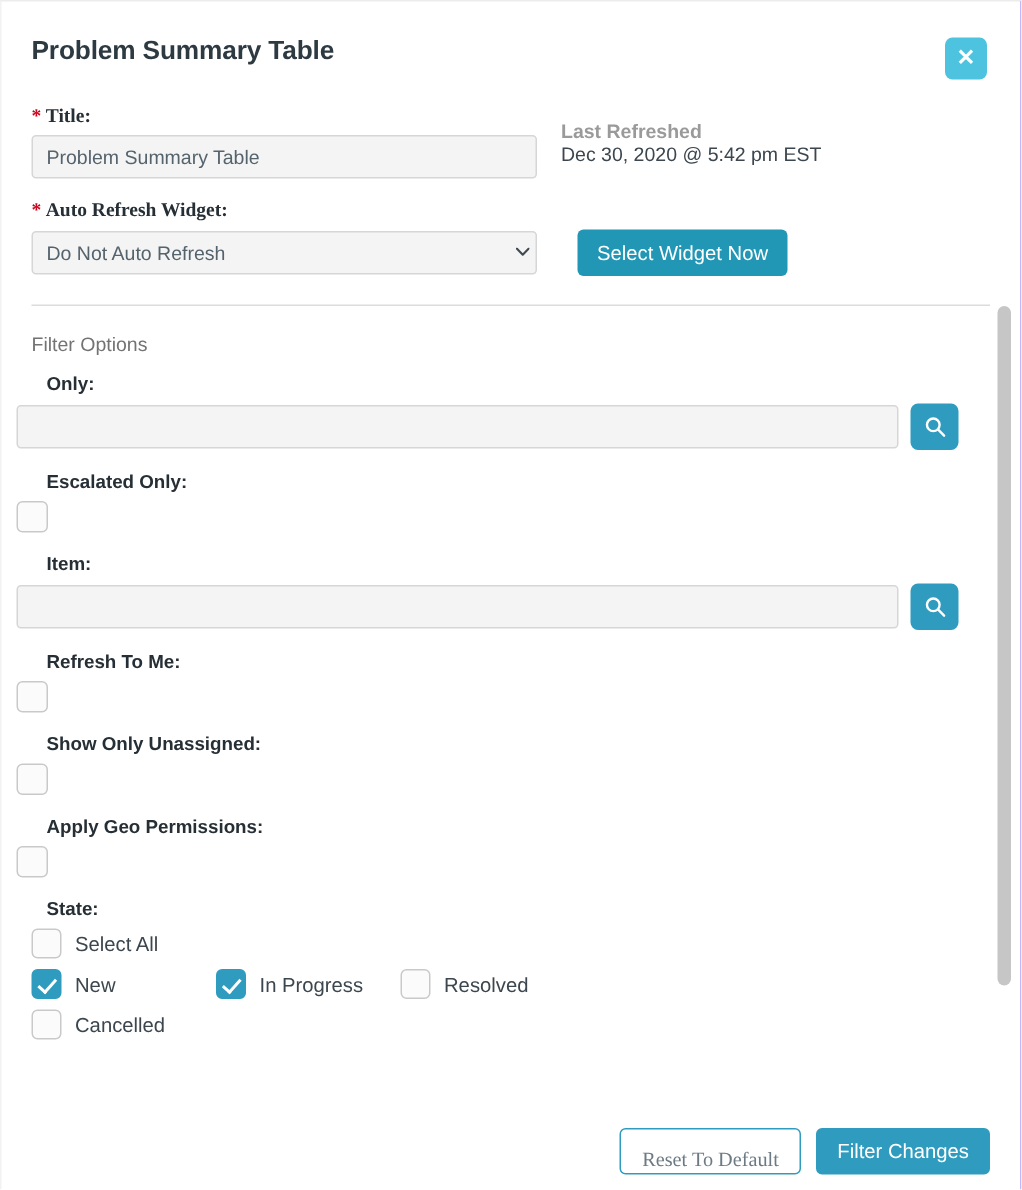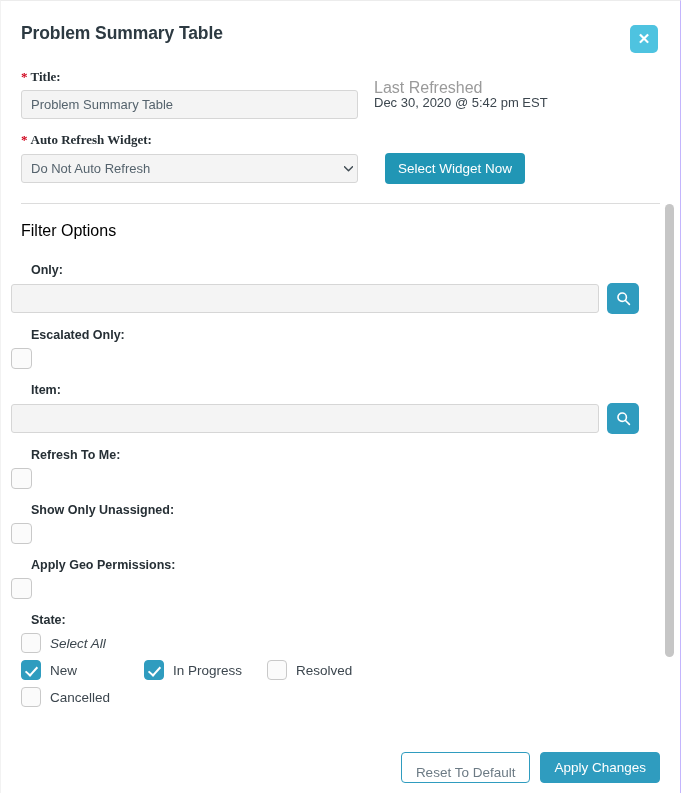--- a/index.html
+++ b/index.html
@@ -84,22 +84,23 @@
     font-size: 13px;
     color: #55636d;
     font-family: "Liberation Sans", sans-serif;
   }
   .last-refreshed {
     margin-left: 16px;
     margin-top: -10px;
     line-height: 15px;
   }
   .lr-label {
-    font-size: 16px;
+    font-size: 13px;
     color: #9a9a9a;
+    font-weight: bold;
   }
   .lr-value {
     font-size: 13px;
     color: #3c464e;
     white-space: nowrap;
   }
 
   .row-refresh {
     display: flex;
     align-items: center;
@@ -152,23 +153,23 @@
     height: 1px;
     background: #dcdcdc;
   }
 
   
   .scroll-body {
     position: relative;
     padding: 18px 20px 0 20px;
   }
   .filter-options-label {
-    font-size: 16px;
-    color: #000000;
-    margin-bottom: 23px;
+    font-size: 13px;
+    color: #737373;
+    margin-bottom: 12px;
   }
   .field-block { margin-left: 10px; }
   .field-label {
     font-size: 12.5px;
     font-weight: bold;
     color: #262f35;
     margin-bottom: 6px;
   }
   .search-row {
     display: flex;
@@ -249,42 +250,42 @@
     border: solid #ffffff;
     border-width: 0 2px 2px 0;
     transform: rotate(42deg);
   }
   .cb-label {
     margin-left: 9px;
     font-size: 13.5px;
     color: #3c464e;
     white-space: nowrap;
   }
-  .cb-label.italic { font-style: italic; }
+  .cb-label.italic { }
 
   
   .footer {
     position: absolute;
     left: 0; right: 0;
     bottom: 10px;
     padding: 0 20px;
     display: flex;
     justify-content: flex-end;
     align-items: center;
   }
   .btn-reset {
     height: 31px;
     background: #ffffff;
     border: 1px solid #2f9cbf;
     color: #6c7a84;
     border-radius: 4px;
     font-size: 13.5px;
     padding: 12px 14px;
     cursor: pointer;
-    font-family: Liberation Sans, sans-serif;
+    font-family: Liberation Serif, serif;
   }
   .btn-apply {
     height: 31px;
     margin-left: 10px;
     background: #2f9cbf;
     border: 1px solid #2f9cbf;
     color: #ffffff;
     border-radius: 4px;
     font-size: 13.5px;
     padding: 0 13px;
@@ -443,16 +444,16 @@
       </div>
     </div>
   </div>
 
   <div class="scrollbar-track">
     <div class="scrollbar-thumb"></div>
   </div>
 
   <div class="footer">
     <button class="btn-reset">Reset To Default</button>
-    <button class="btn-apply">Apply Changes</button>
+    <button class="btn-apply">Filter Changes</button>
   </div>
 
 </div>
 
 </body></html>

